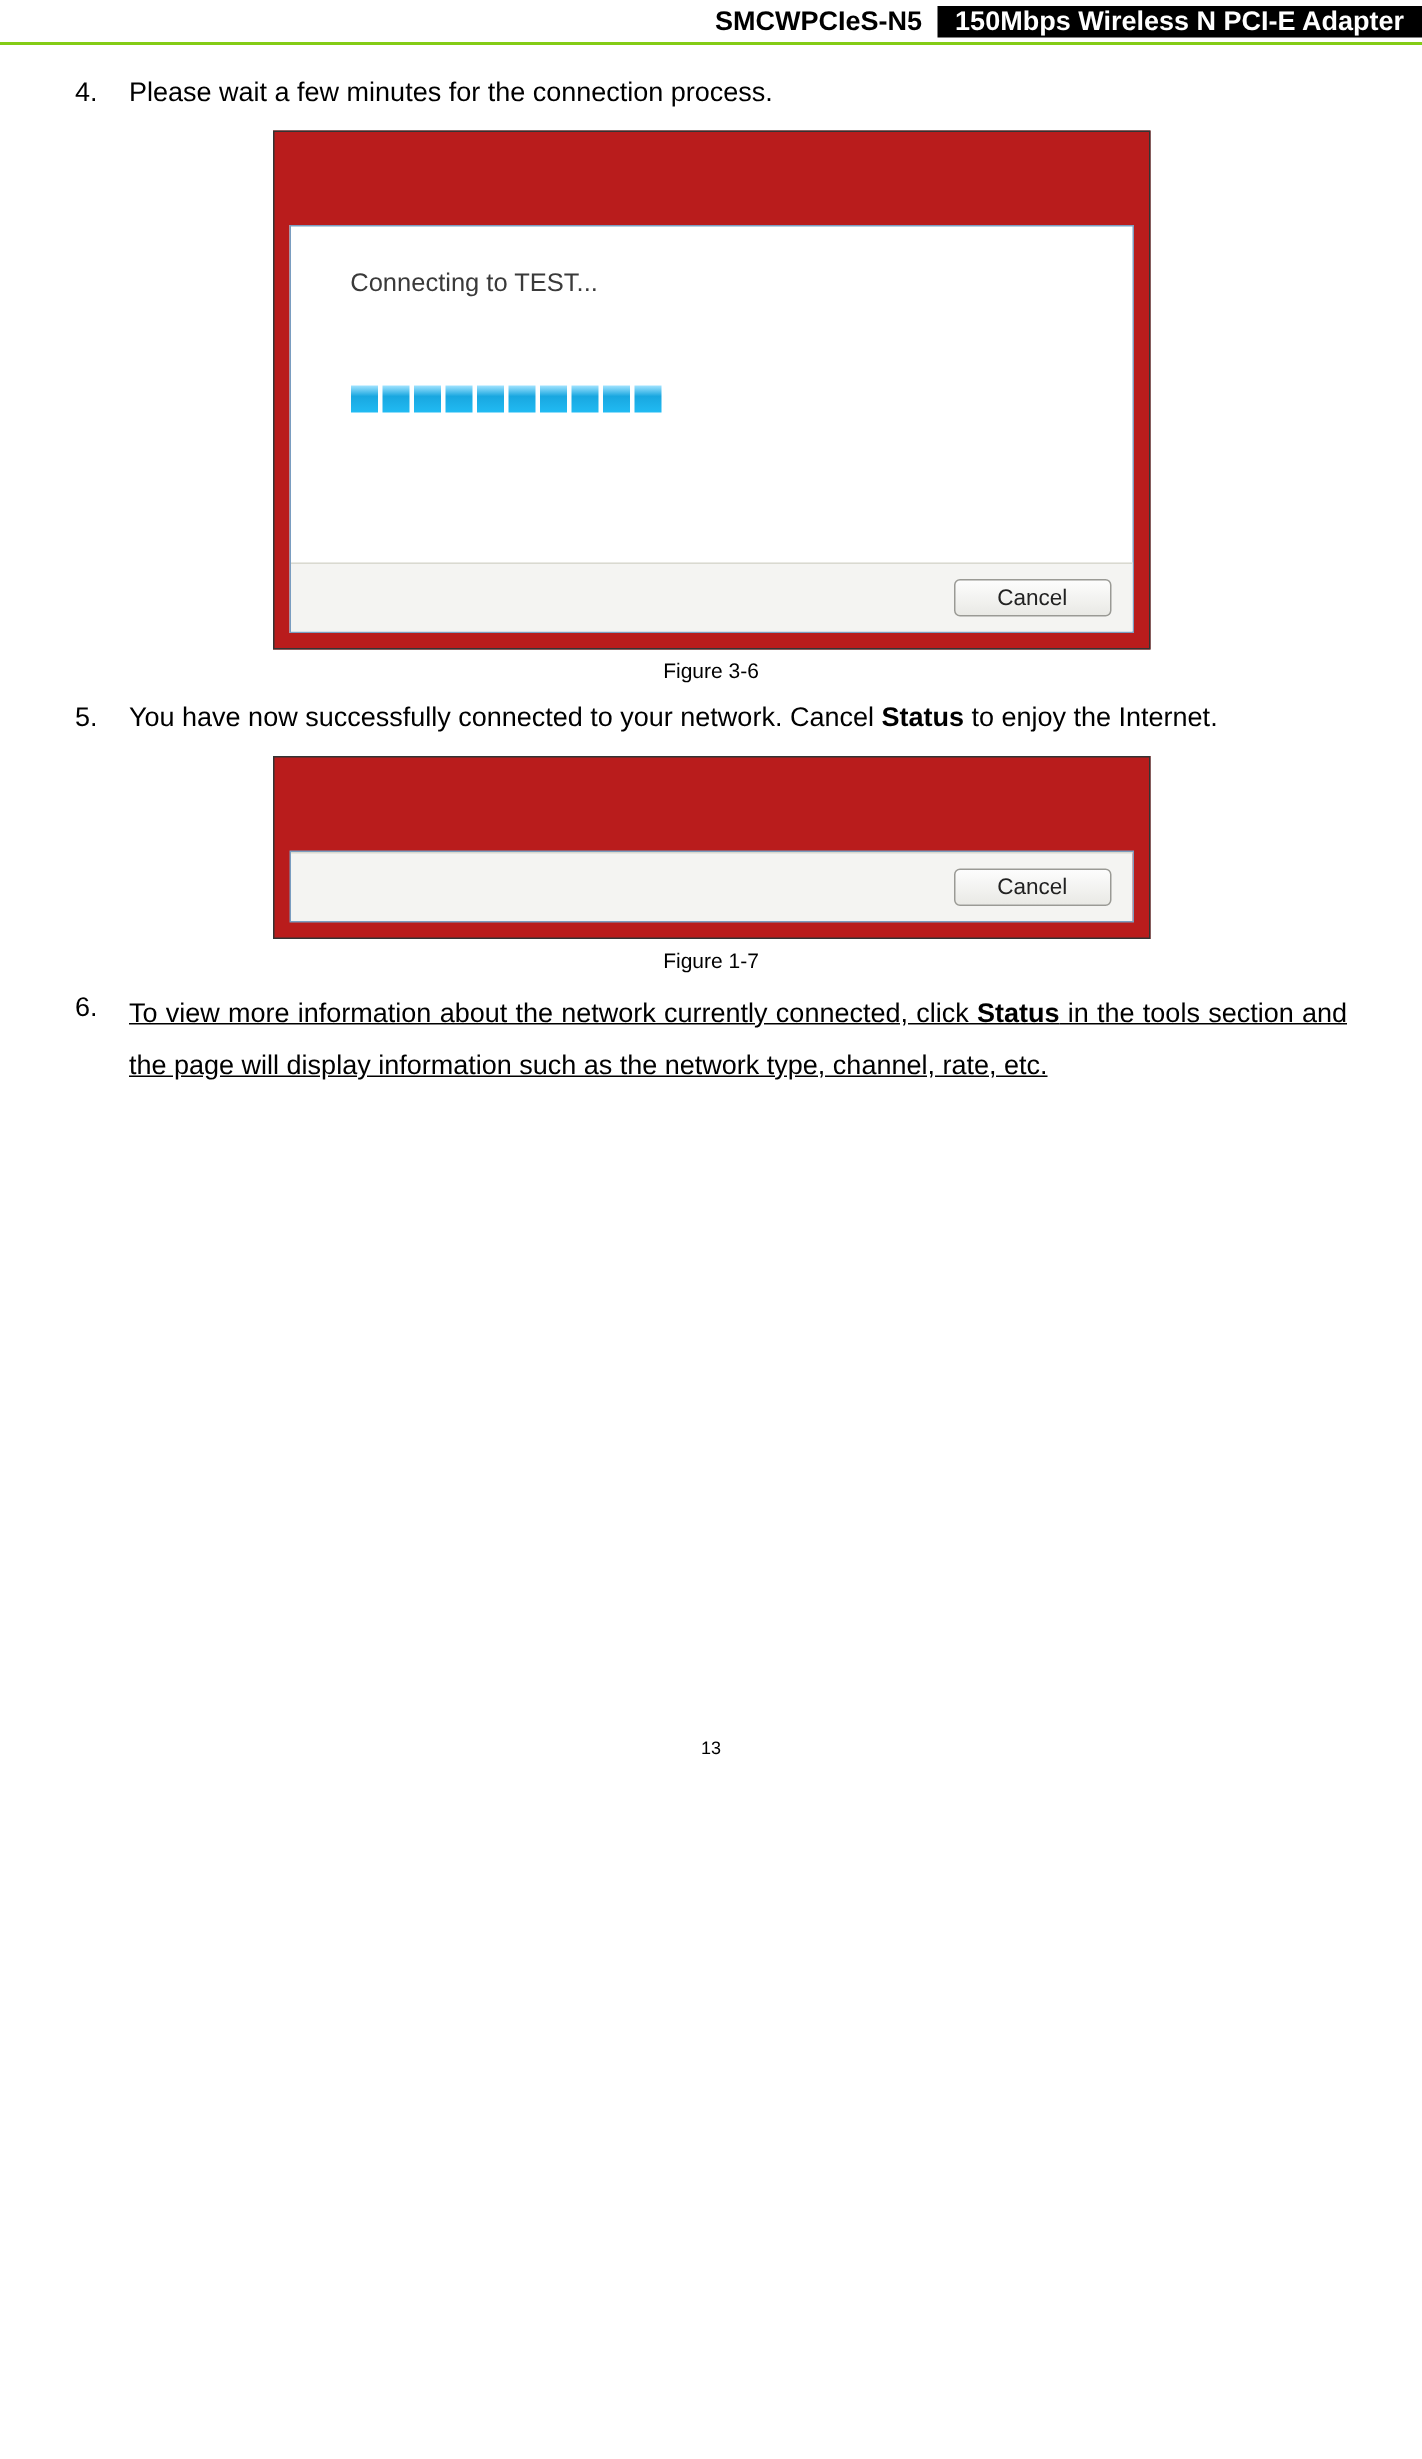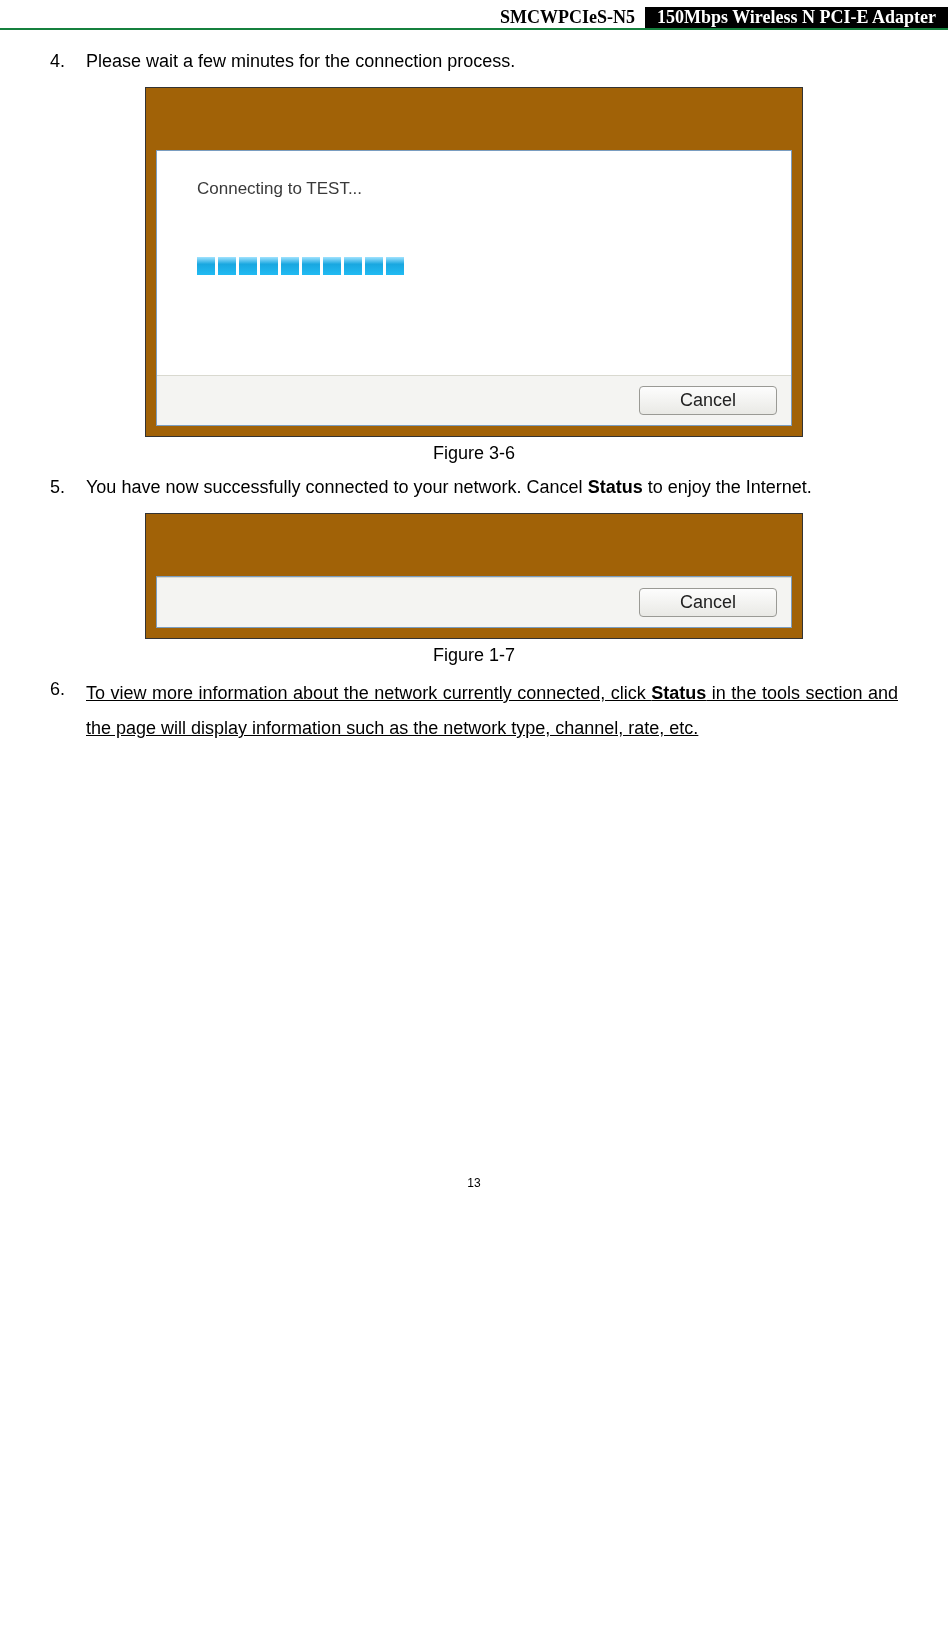--- a/index.html
+++ b/index.html
@@ -7,26 +7,25 @@
     font-family: Arial, Helvetica, sans-serif;
     background: #fff;
     width: 948px;
     margin: 0 auto;
     padding: 0 50px 40px 50px;
     color: #000;
     font-size: 18px;
   }
   .header-bar {
     display: flex;
-    align-items: flex-end;
-    border-bottom: 2px solid #15803d;
+    align-items: center;
+    border-bottom: 2px solid #84cc16;
     padding: 0;
     margin: 0 -50px 18px -50px;
     height: 30px;
-    font-family: Liberation Serif, serif;
   }
   .header-left {
     flex: 1;
     background: #fff;
     color: #000;
     font-weight: bold;
     display: flex;
     align-items: center;
     justify-content: flex-end;
     padding-right: 10px;
@@ -49,24 +48,24 @@
   .list-num {
     width: 36px;
     flex-shrink: 0;
   }
   .list-text {
     flex: 1;
     text-align: justify;
   }
   .list-text b { font-weight: bold; }
   .dialog-outer {
-    width: 658px;
+    width: 585px;
     margin: 0 auto;
     border: 1px solid #333;
-    background: #a16207;
+    background: #b91c1c;
   }
   .dialog-bluepad {
     padding: 10px;
   }
   .dialog-inner {
     background: #fff;
     border: 1px solid #7a9dc0;
     margin-top: 52px;
   }
   .dialog-content {
@@ -94,32 +93,32 @@
   }
   .dialog-footer {
     background: #f4f4f2;
     border-top: 1px solid #d9d9d0;
     padding: 10px 14px;
     display: flex;
     justify-content: flex-end;
   }
   .btn {
     font-family: "Segoe UI", Tahoma, sans-serif;
-    font-size: 18px;
-    padding: 3px 40px;
+    font-size: 15px;
+    padding: 3px 28px;
     background: linear-gradient(#fdfdfd, #e9e9e5);
     border: 1px solid #9a9a95;
     border-radius: 4px;
     color: #222;
     cursor: pointer;
   }
   .caption {
     text-align: center;
     margin: 6px 0 10px 0;
-    font-size: 18px;
+    font-size: 14px;
   }
   .page-num {
     text-align: center;
     font-size: 12px;
     margin-top: 430px;
   }
 </style>
 </head>
 <body>
 

